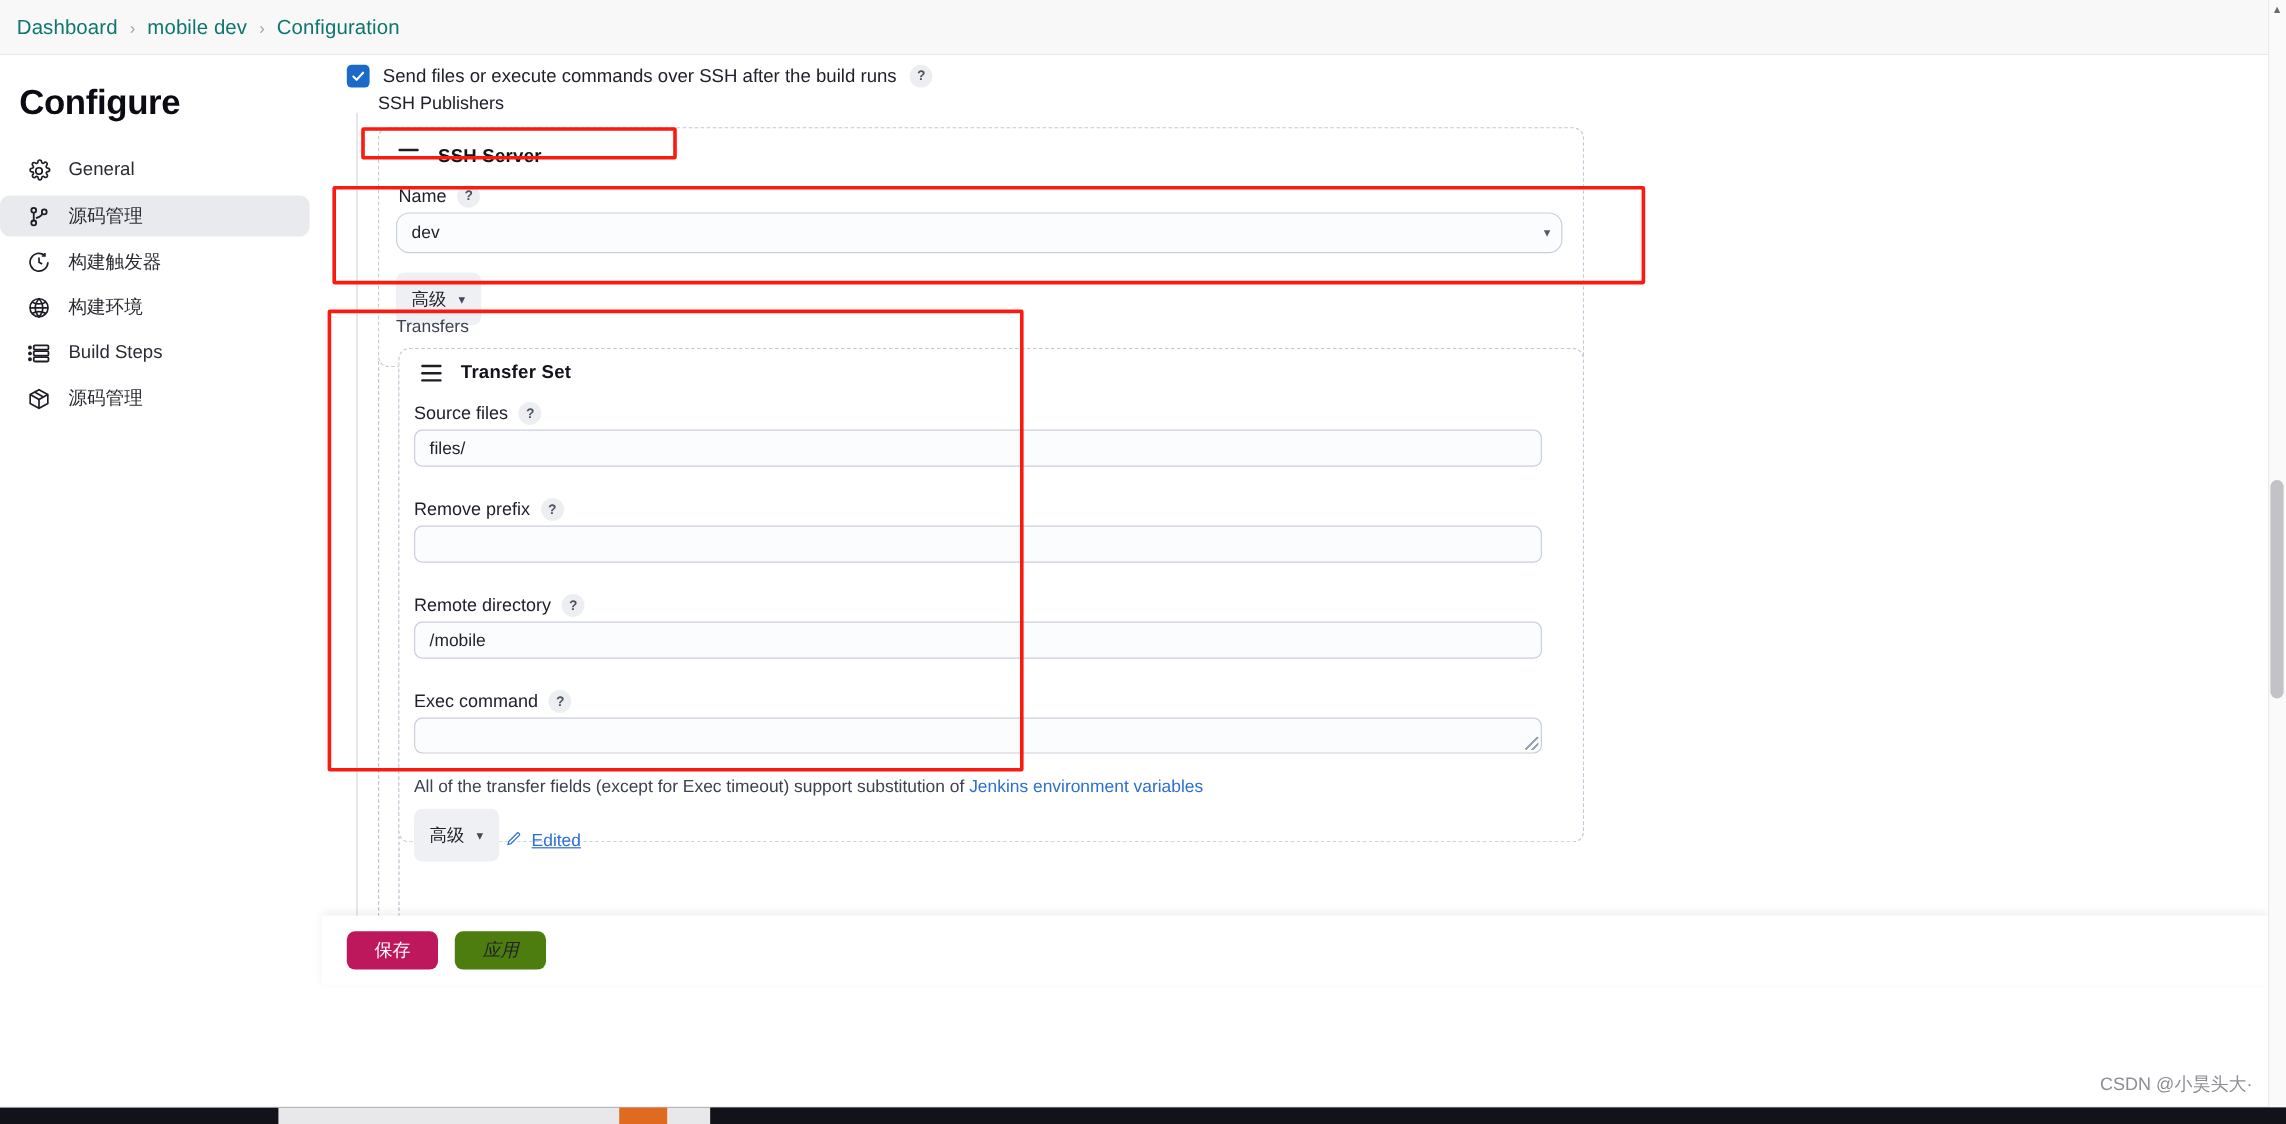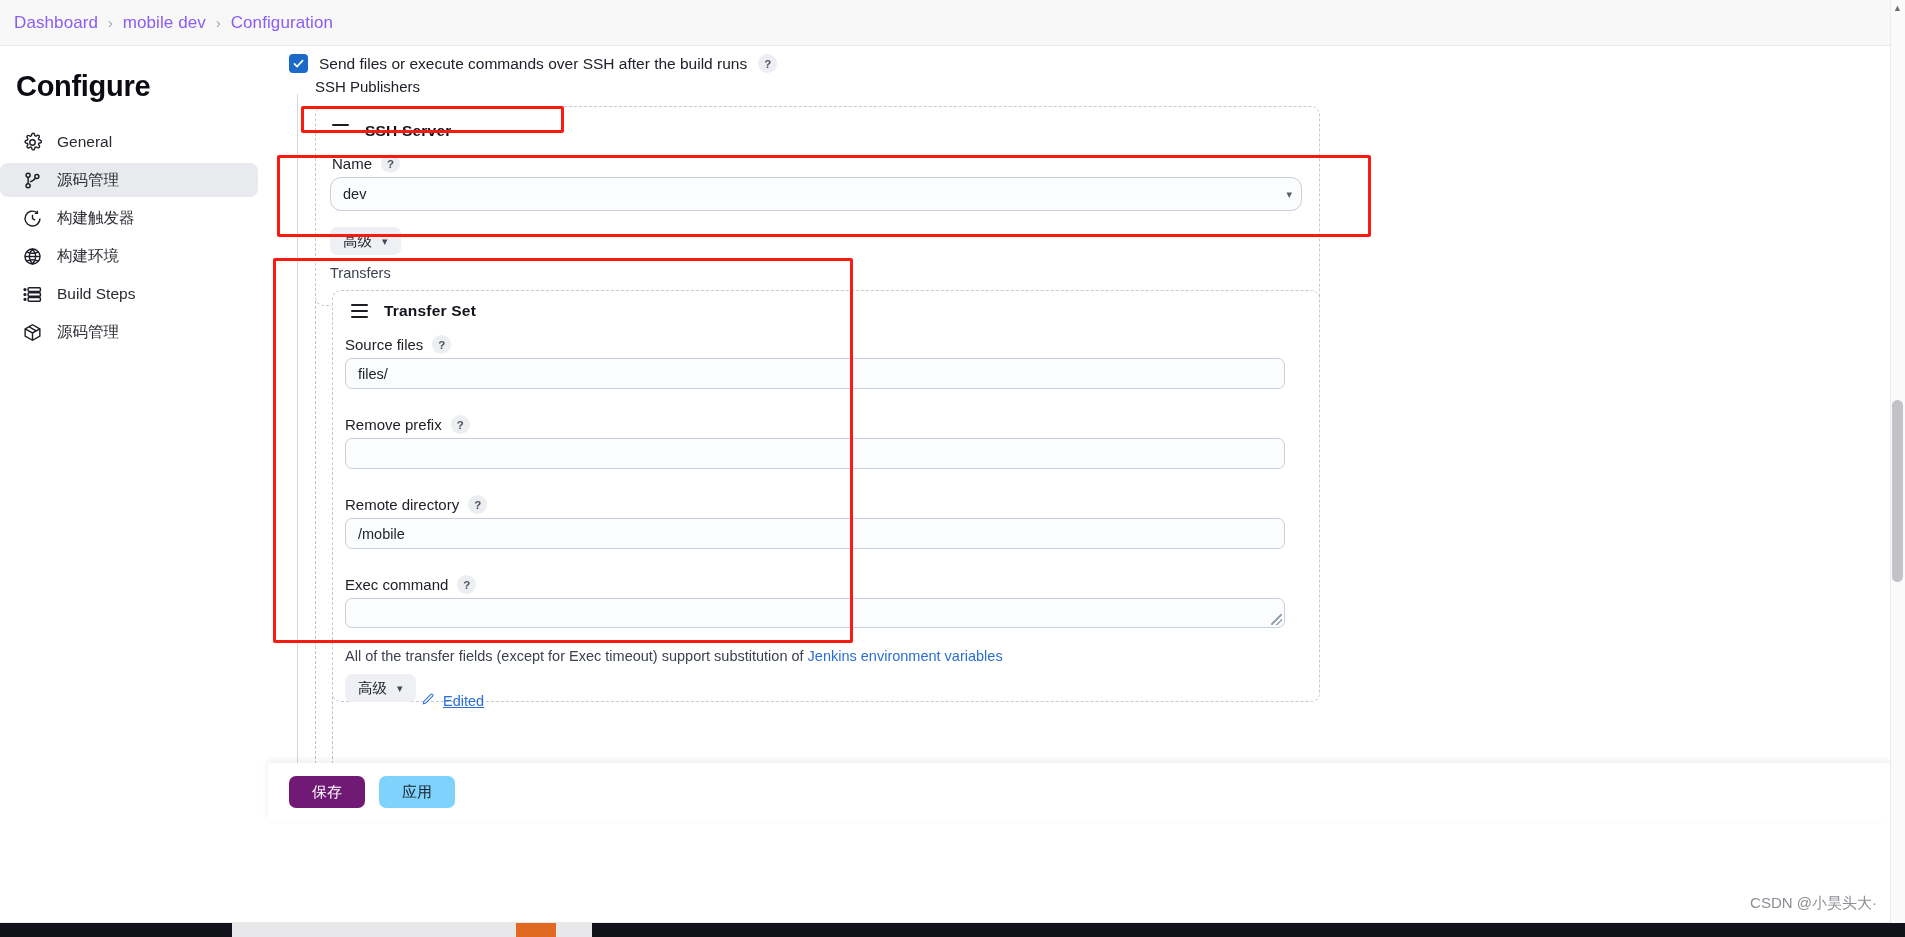--- a/index.html
+++ b/index.html
@@ -10,21 +10,21 @@
     overflow: hidden;
   }
   #page { position: relative; width: 1905px; height: 937px; background:#fff; }
 
   
   .breadcrumb-bar {
     position: absolute; top: 0; left: 0; width: 1890px; height: 46px;
     background: #f8f8f9; border-bottom: 1px solid #e8e8ec;
     display: flex; align-items: center; padding-left: 6px;
   }
-  .crumb { font-size: 17px; color: #8b5cf6; padding: 0 8px; letter-spacing:.1px; }
+  .crumb { font-size: 17px; color: #0f766e; padding: 0 8px; letter-spacing:.1px; }
   .crumb.link { cursor: pointer; }
   .crumb-sep {
     color: #9aa4b2; font-size: 14px; padding: 0 2px; display:flex; align-items:center;
   }
 
   
   .sidebar {
     position: absolute; top: 46px; left: 0; width: 268px; height: 891px;
     background: #fff; padding-top: 16px;
   }
@@ -106,21 +106,21 @@
     cursor: text;
   }
   .resize-grip {
     position:absolute; right: 2px; bottom: 2px; width: 11px; height: 11px;
     background:
       linear-gradient(135deg, transparent 45%, #9aa3b4 45%, #9aa3b4 55%, transparent 55%),
       linear-gradient(135deg, transparent 70%, #9aa3b4 70%, #9aa3b4 80%, transparent 80%);
   }
 
   .btn-adv {
-    position:absolute; height: 28px; background:#eef0f4; border:none; border-radius: 7px;
+    position:absolute; height: 44px; background:#eef0f4; border:none; border-radius: 7px;
     display:flex; align-items:center; gap: 10px; padding: 0 13px;
     font-size: 14.5px; color:#21212b; cursor:pointer;
     font-family: "Liberation Sans", sans-serif;
   }
   .btn-adv .cv { font-size: 11px; color:#42485a; }
 
   .hint {
     position:absolute; font-size: 14.5px; color:#3c4250;
   }
   .hint a { color:#2b6fd4; text-decoration:none; cursor:pointer; }
@@ -135,22 +135,22 @@
   .bottom-bar {
     position:absolute; left:268px; top: 763px; width: 1622px; height: 58px;
     background: #fff; box-shadow: 0 -3px 7px rgba(20,25,45,.07);
     display:flex; align-items:center; padding-left: 21px; gap: 14px;
   }
   .btn {
     height: 32px; border-radius: 7px; border:none; cursor:pointer;
     font-size: 15px; font-family: "Liberation Sans", sans-serif;
     display:flex; align-items:center; justify-content:center;
   }
-  .btn.primary { background:#701a75; color:#fff; width: 76px; }
-  .btn.ghost { background:#7dd3fc; color:#21212b; width: 76px; }
+  .btn.primary { background:#be185d; color:#fff; width: 76px; }
+  .btn.ghost { background:#4d7c0f; color:#21212b; width: 76px; font-style: italic; }
 
   
   .sb-track-v {
     position:absolute; right:0; top:0; width: 15px; height: 937px; background:#fafafa;
     border-left: 1px solid #ebebeb;
   }
   .sb-thumb-v {
     position:absolute; right:2px; width: 11px; border-radius:6px; background:#c2c2c7;
   }
   .sb-arrow { position:absolute; right:0; width:15px; height:15px; display:flex; align-items:center; justify-content:center; color:#6b6b72; font-size:9px; }

